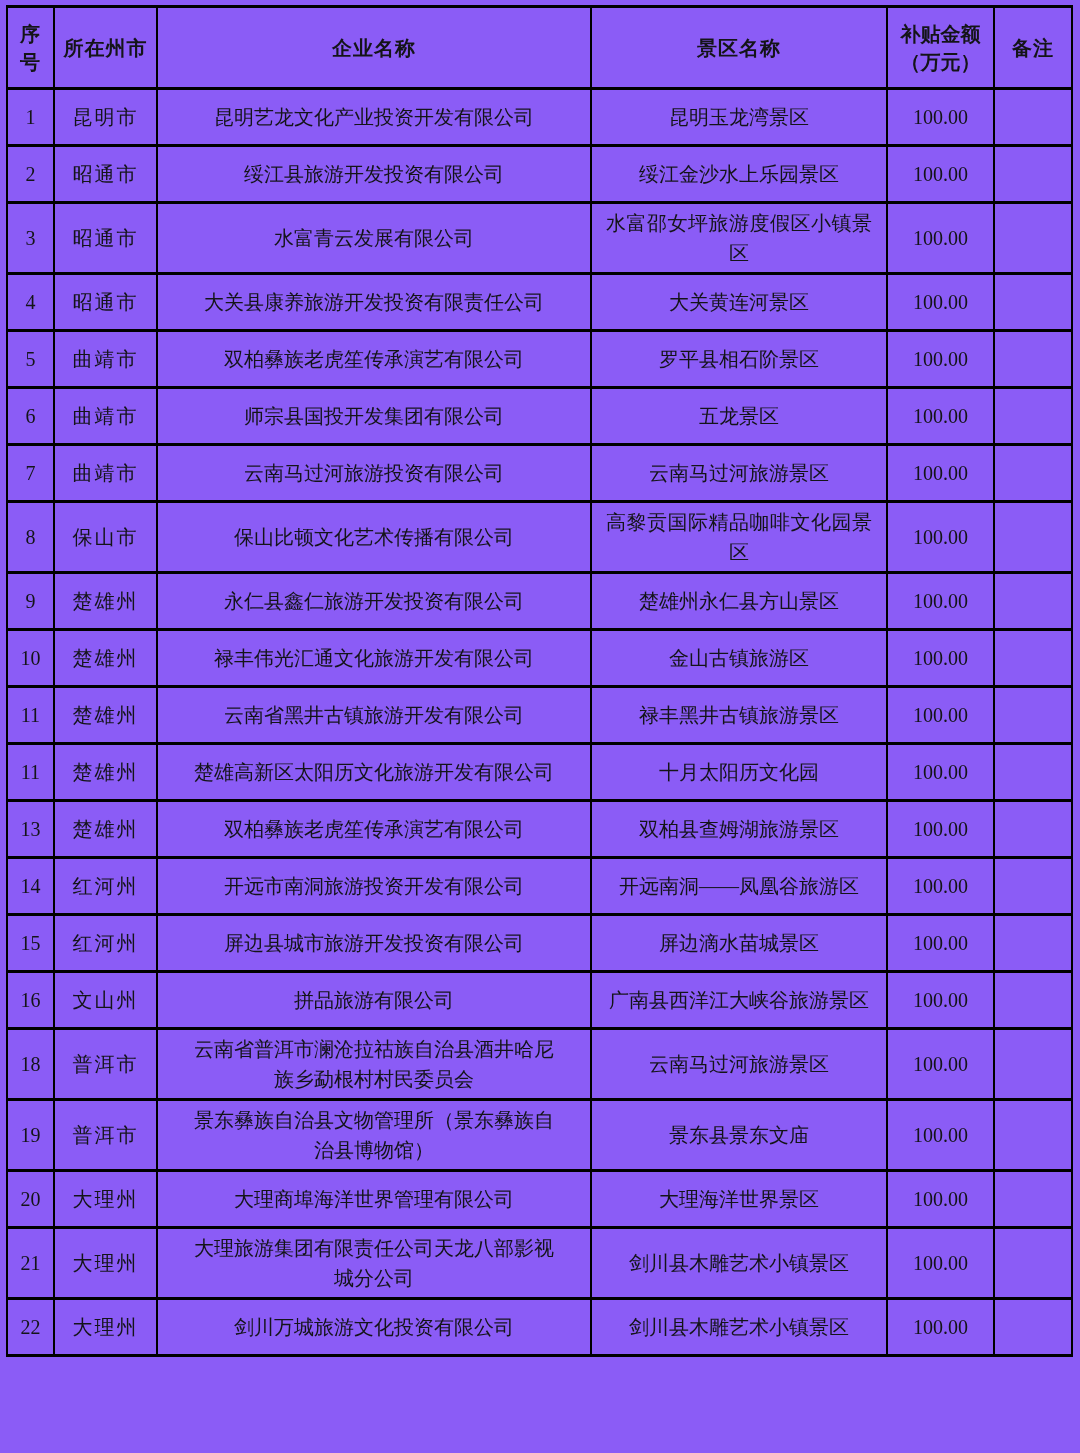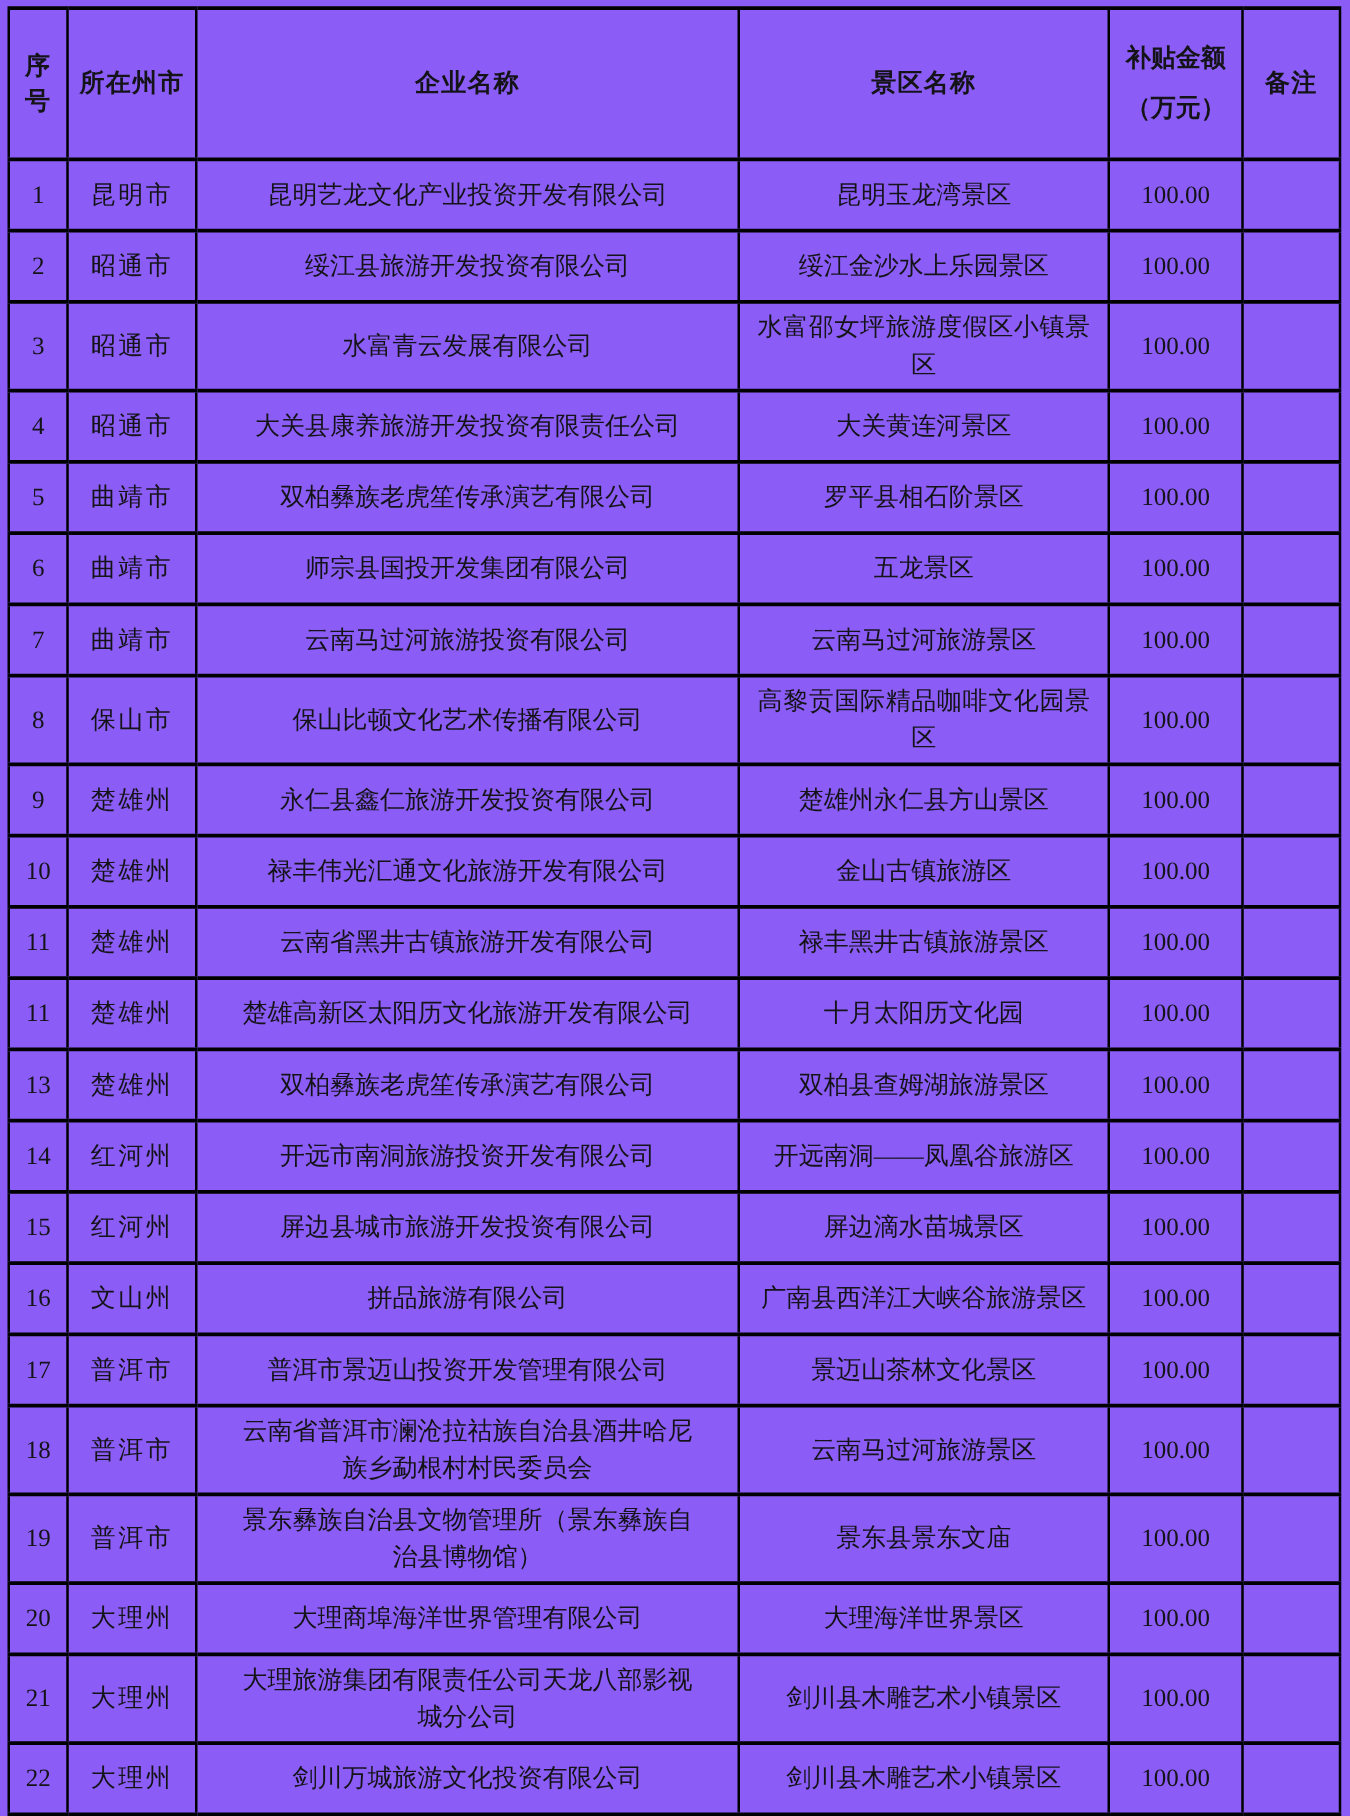--- a/index.html
+++ b/index.html
@@ -60,21 +60,21 @@
     margin-top: 35px;
   }
   .subsidy-table td.col-scenic {
     padding: 4px 14px;
     text-align: justify;
     text-align-last: center;
     -moz-text-align-last: center;
     text-justify: inter-character;
   }
   .subsidy-table th.h-no { padding: 4px 2px; line-height: 28px; }
-  .subsidy-table th.h-amount { padding: 19px 2px; line-height: 40px; letter-spacing: 0; text-align: center; }
+  .subsidy-table th.h-amount { padding: 0 2px; line-height: 28px; letter-spacing: 0; text-align: center; }
   .subsidy-table td.col-no,
   .subsidy-table td.col-amount {
     font-family: "Liberation Serif", "DejaVu Serif", serif;
     letter-spacing: 0;
   }
   .subsidy-table td.col-city { letter-spacing: 2px; }
 </style>
 </head>
 <body>
 
@@ -221,28 +221,20 @@
         </tr>
         <tr>
           <td class="col-no">16</td>
           <td class="col-city">文山州</td>
           <td class="col-company">拼品旅游有限公司</td>
           <td class="col-scenic">广南县西洋江大峡谷旅游景区</td>
           <td class="col-amount">100.00</td>
           <td class="col-remark"></td>
         </tr>
         <tr>
-          <td class="col-no">17</td>
-          <td class="col-city">普洱市</td>
-          <td class="col-company">普洱市景迈山投资开发管理有限公司</td>
-          <td class="col-scenic">景迈山茶林文化景区</td>
-          <td class="col-amount">100.00</td>
-          <td class="col-remark"></td>
-        </tr>
-        <tr>
           <td class="col-no">18</td>
           <td class="col-city">普洱市</td>
           <td class="col-company">云南省普洱市澜沧拉祜族自治县酒井哈尼族乡勐根村村民委员会</td>
           <td class="col-scenic">云南马过河旅游景区</td>
           <td class="col-amount">100.00</td>
           <td class="col-remark"></td>
         </tr>
         <tr>
           <td class="col-no">19</td>
           <td class="col-city">普洱市</td>

